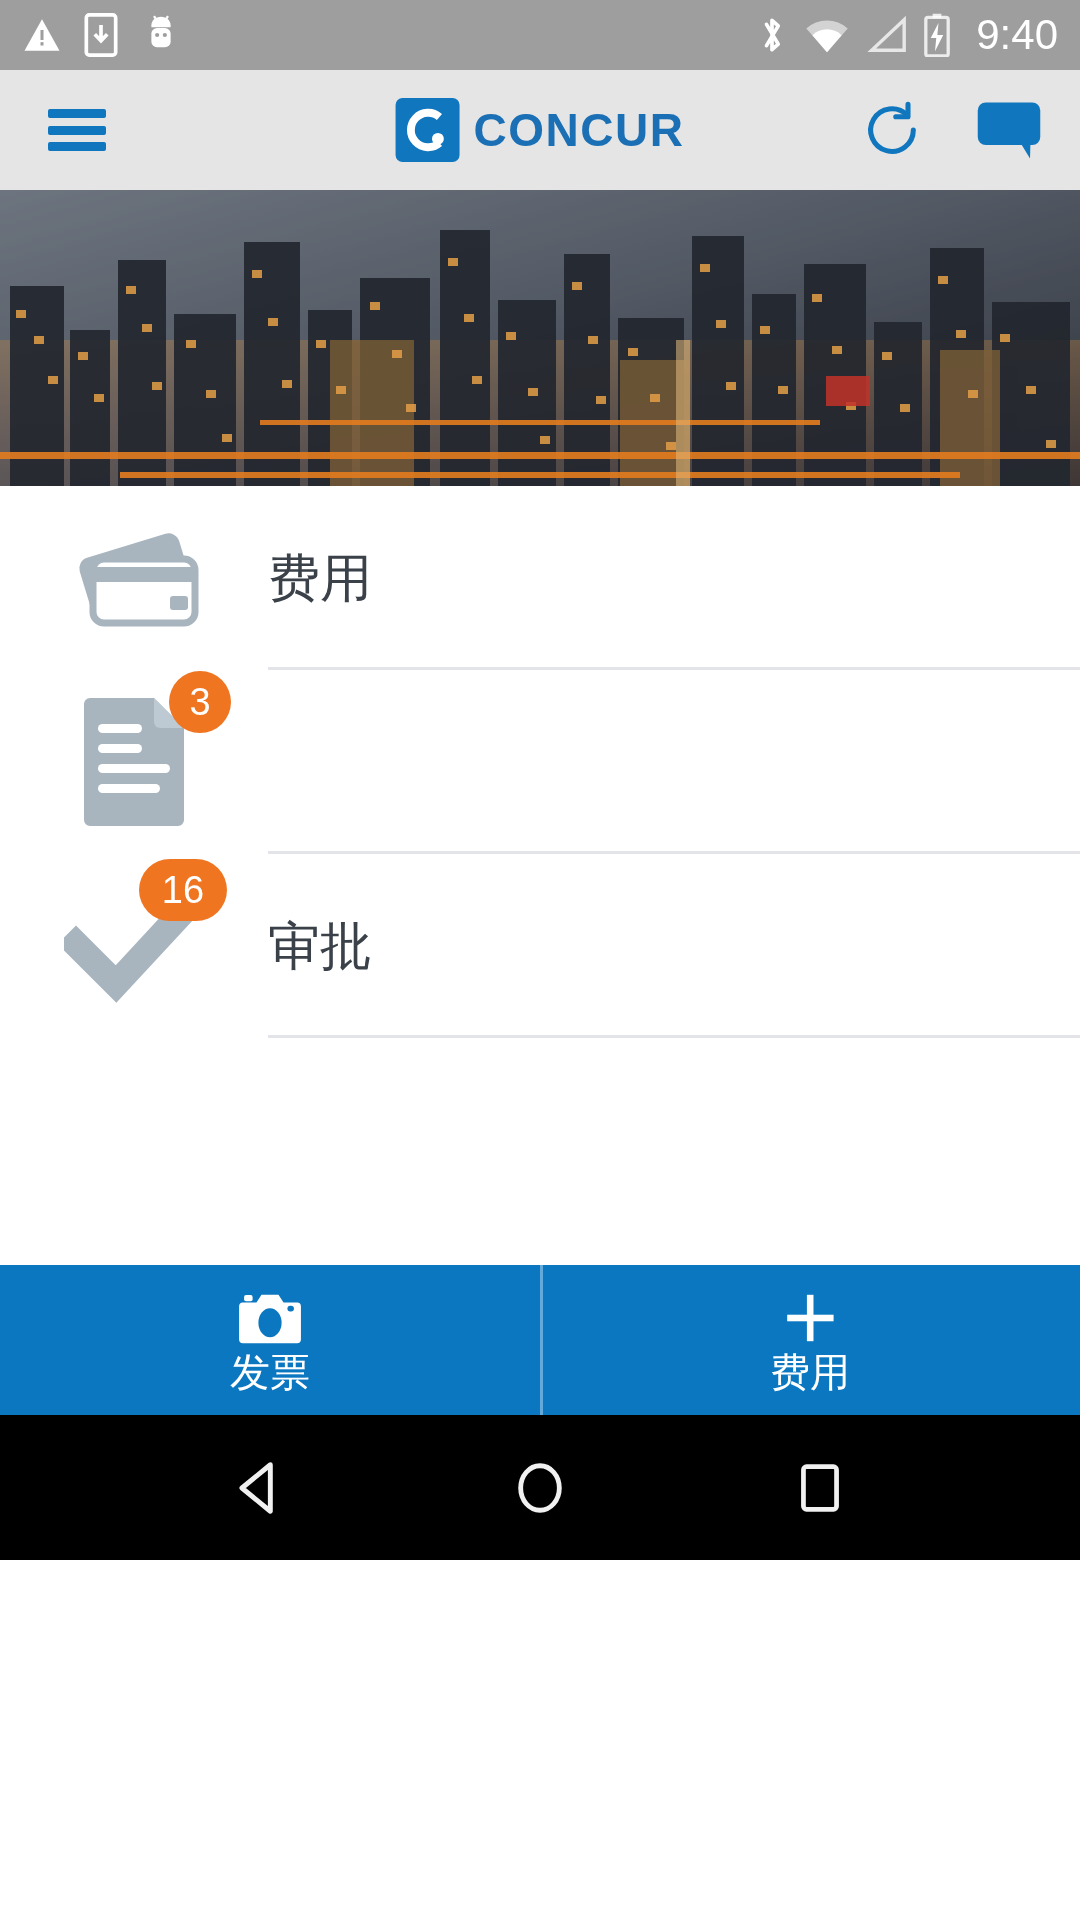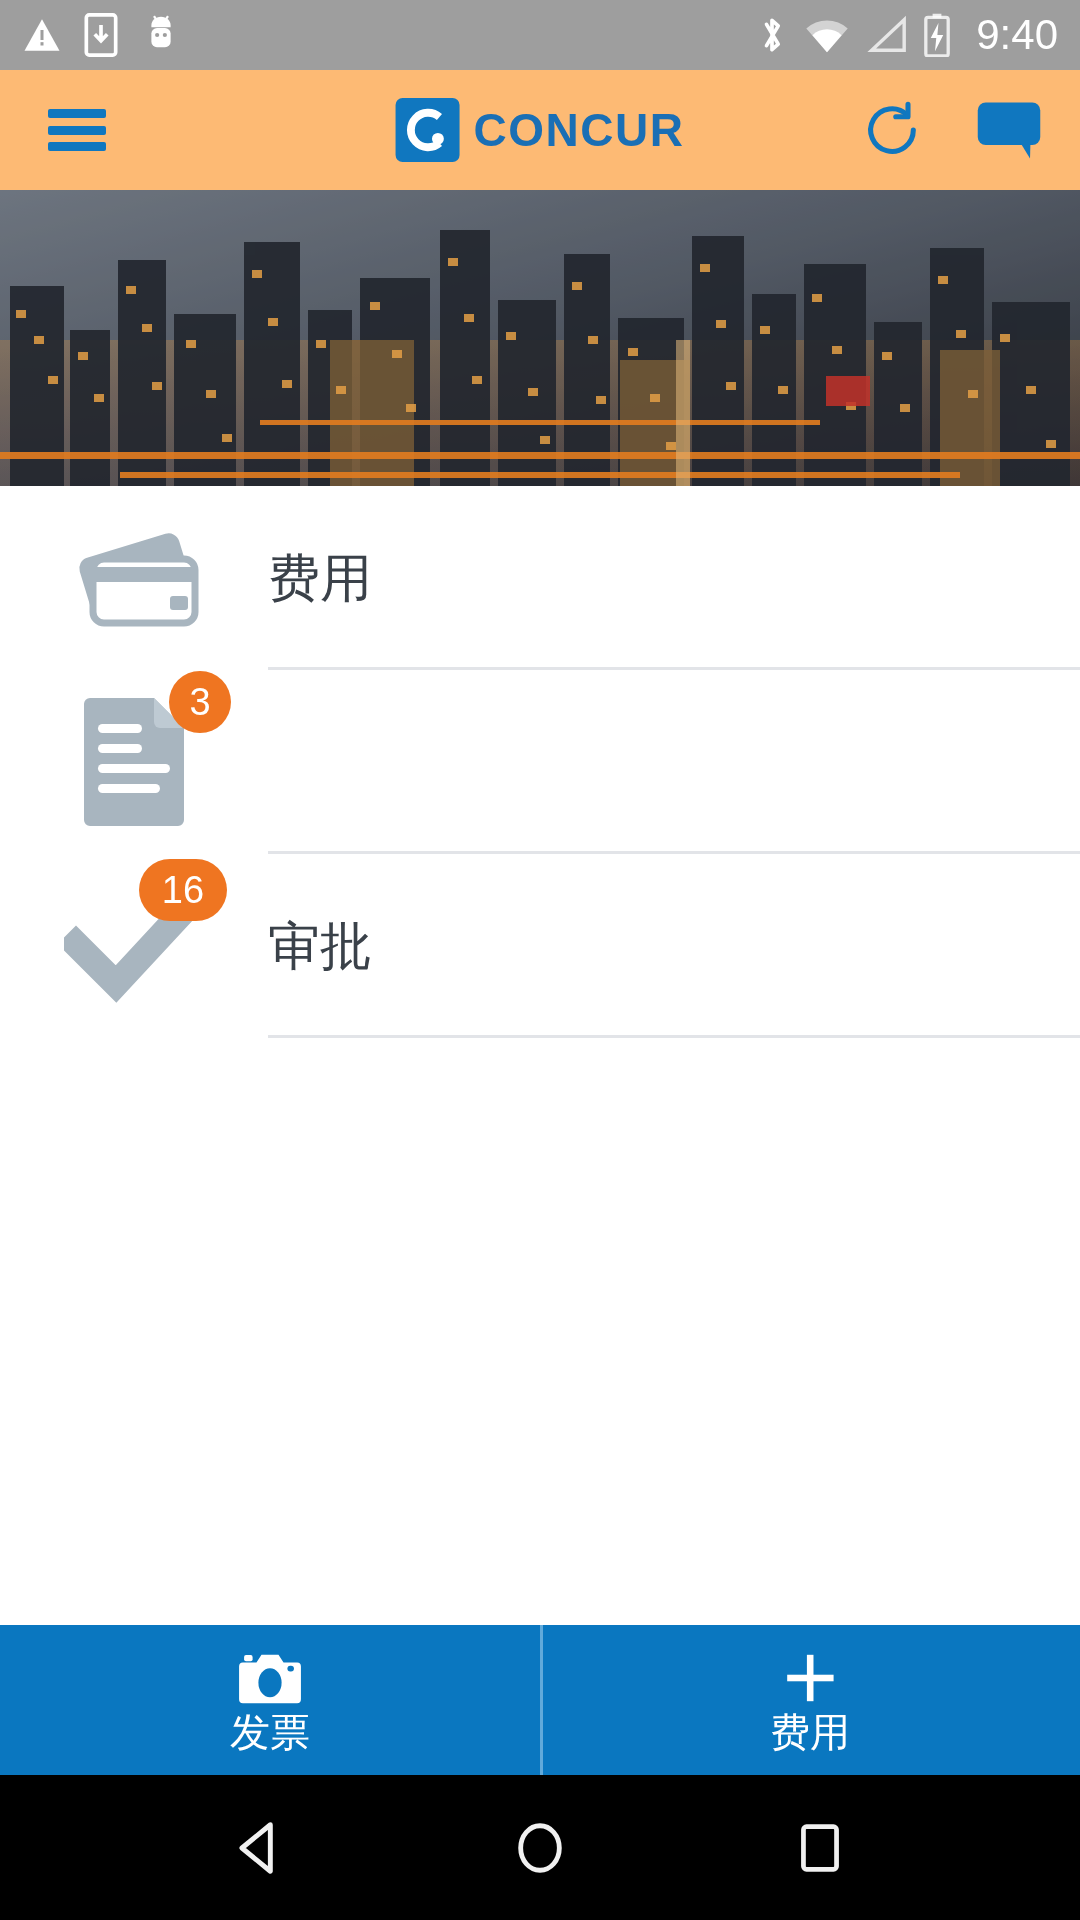--- a/index.html
+++ b/index.html
@@ -6,21 +6,21 @@
   html, body {
     width: 1080px;
     height: 1920px;
     background: #ffffff;
     font-family: "Liberation Sans", "DejaVu Sans", sans-serif;
     overflow: hidden;
   }
   .screen {
     position: relative;
     width: 1080px;
-    height: 1920px;
+    height: 1560px;
     background: #ffffff;
     display: flex;
     flex-direction: column;
   }
 
   
   .status-bar {
     height: 70px;
     background: #9e9e9e;
     display: flex;
@@ -38,21 +38,21 @@
     letter-spacing: 0px;
     margin-left: 10px;
     line-height: 1;
     font-family: "Liberation Sans", sans-serif;
   }
 
   
   .app-header {
     height: 120px;
     flex: 0 0 120px;
-    background: #fdba74;
+    background: #e5e5e5;
     display: flex;
     align-items: center;
     position: relative;
   }
   .hamburger {
     position: absolute;
     left: 48px;
     top: 50%;
     transform: translateY(-50%);
     width: 58px;

